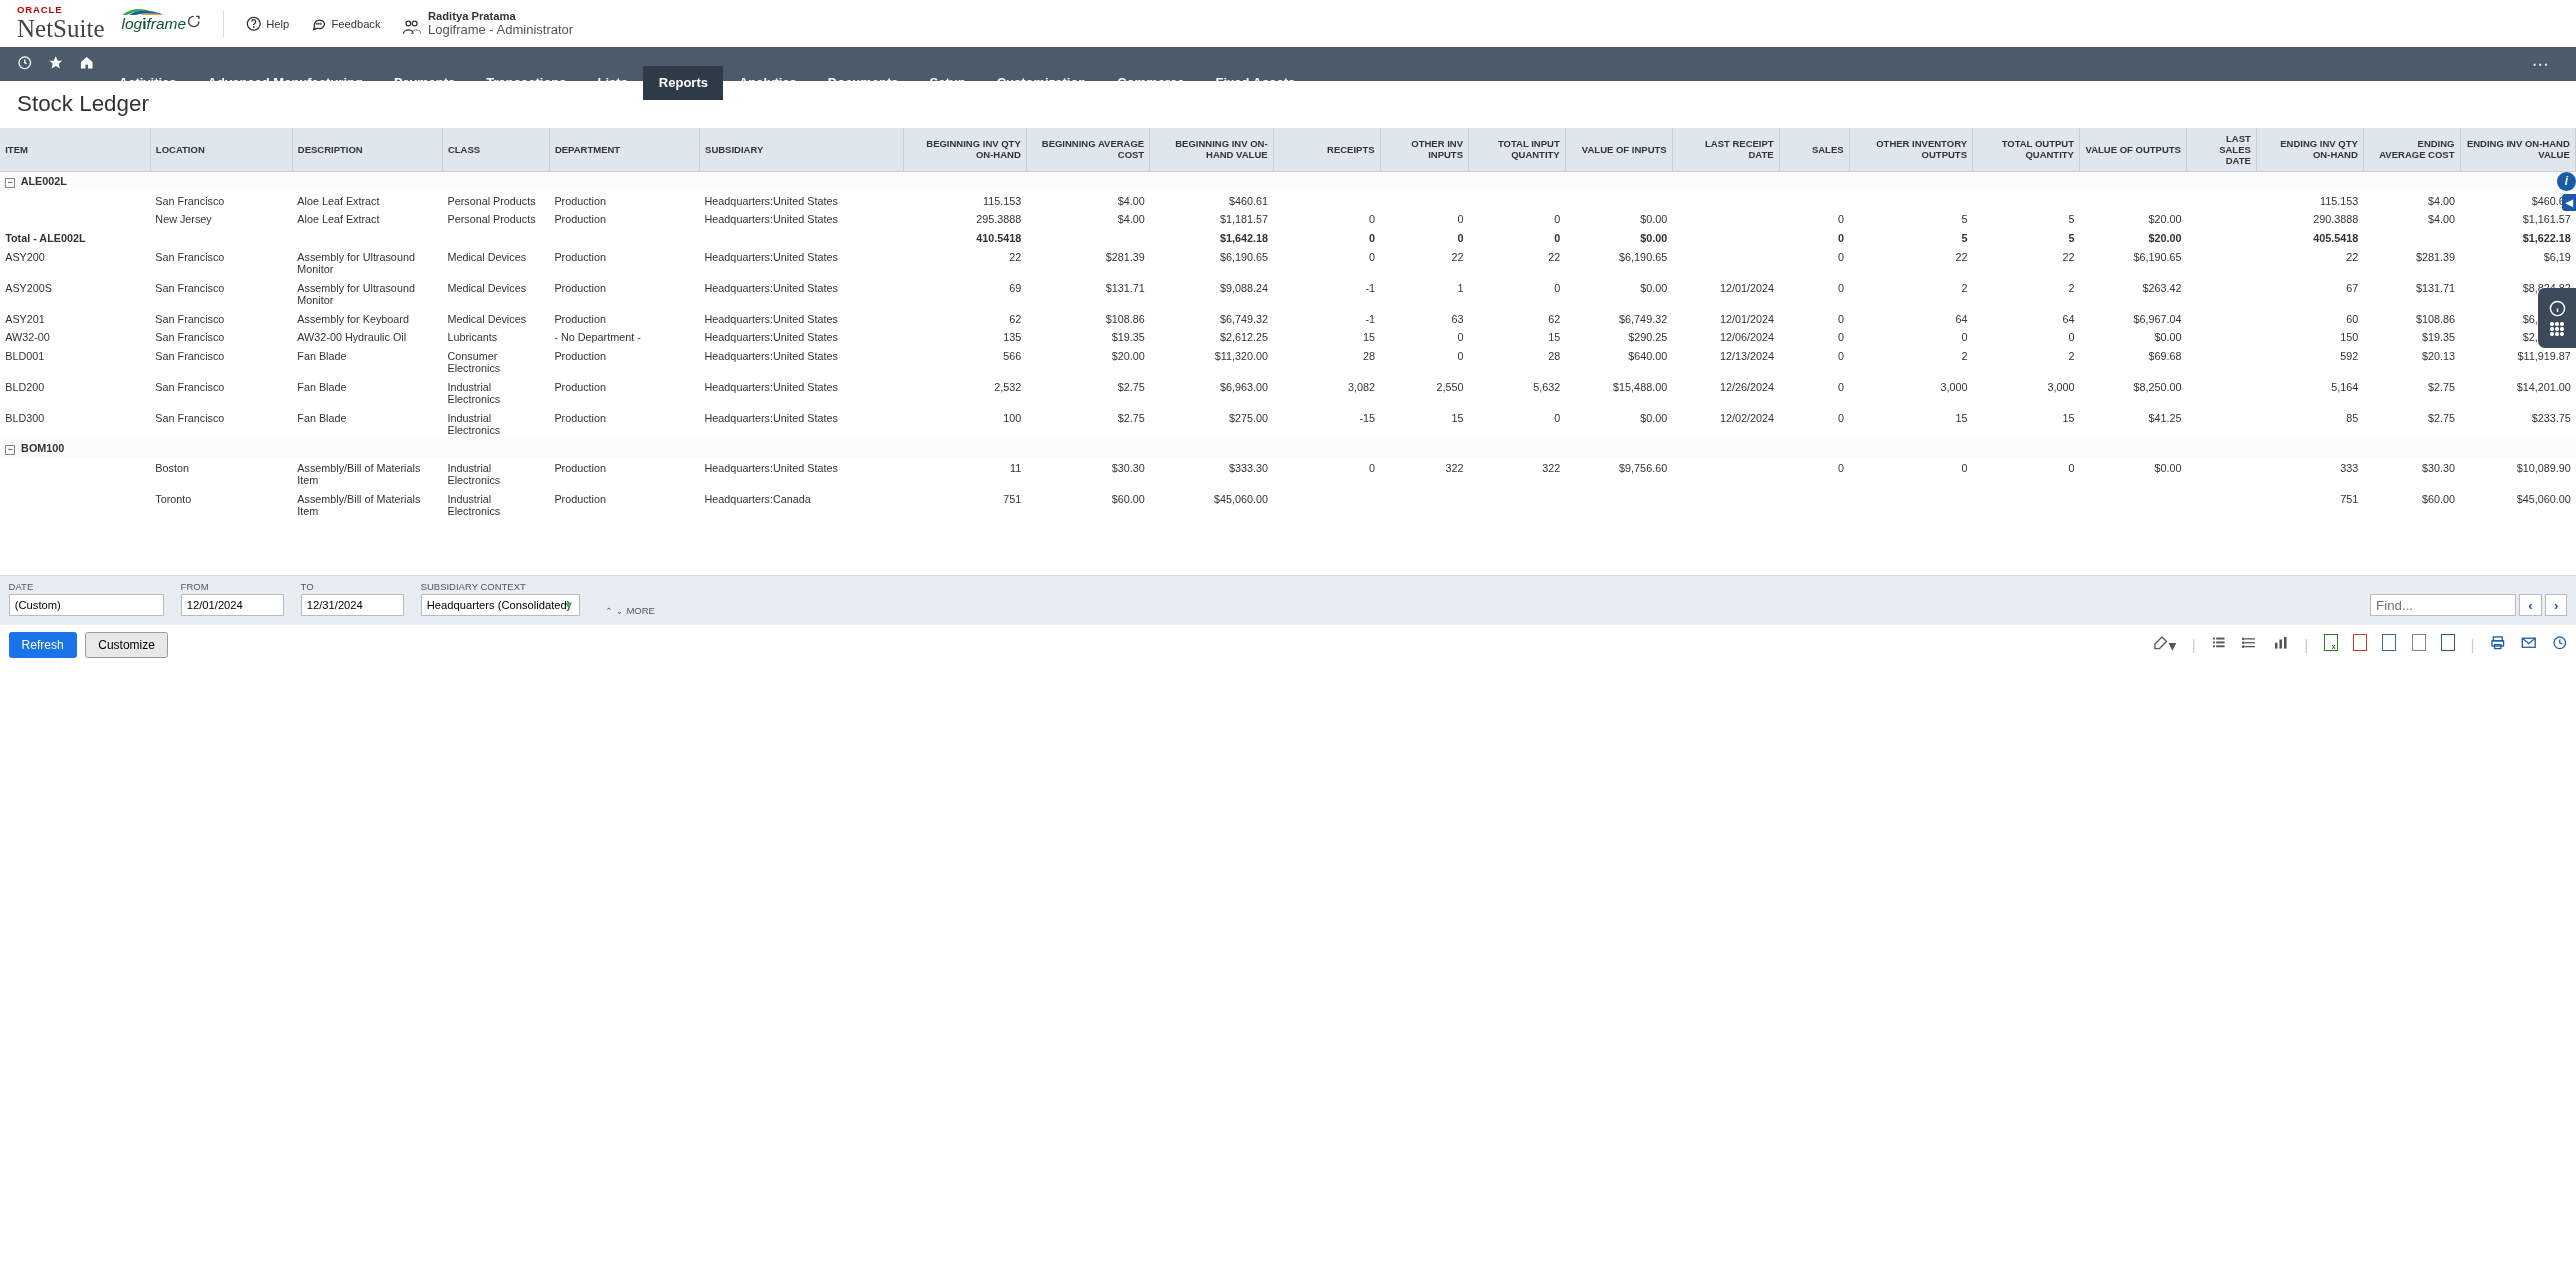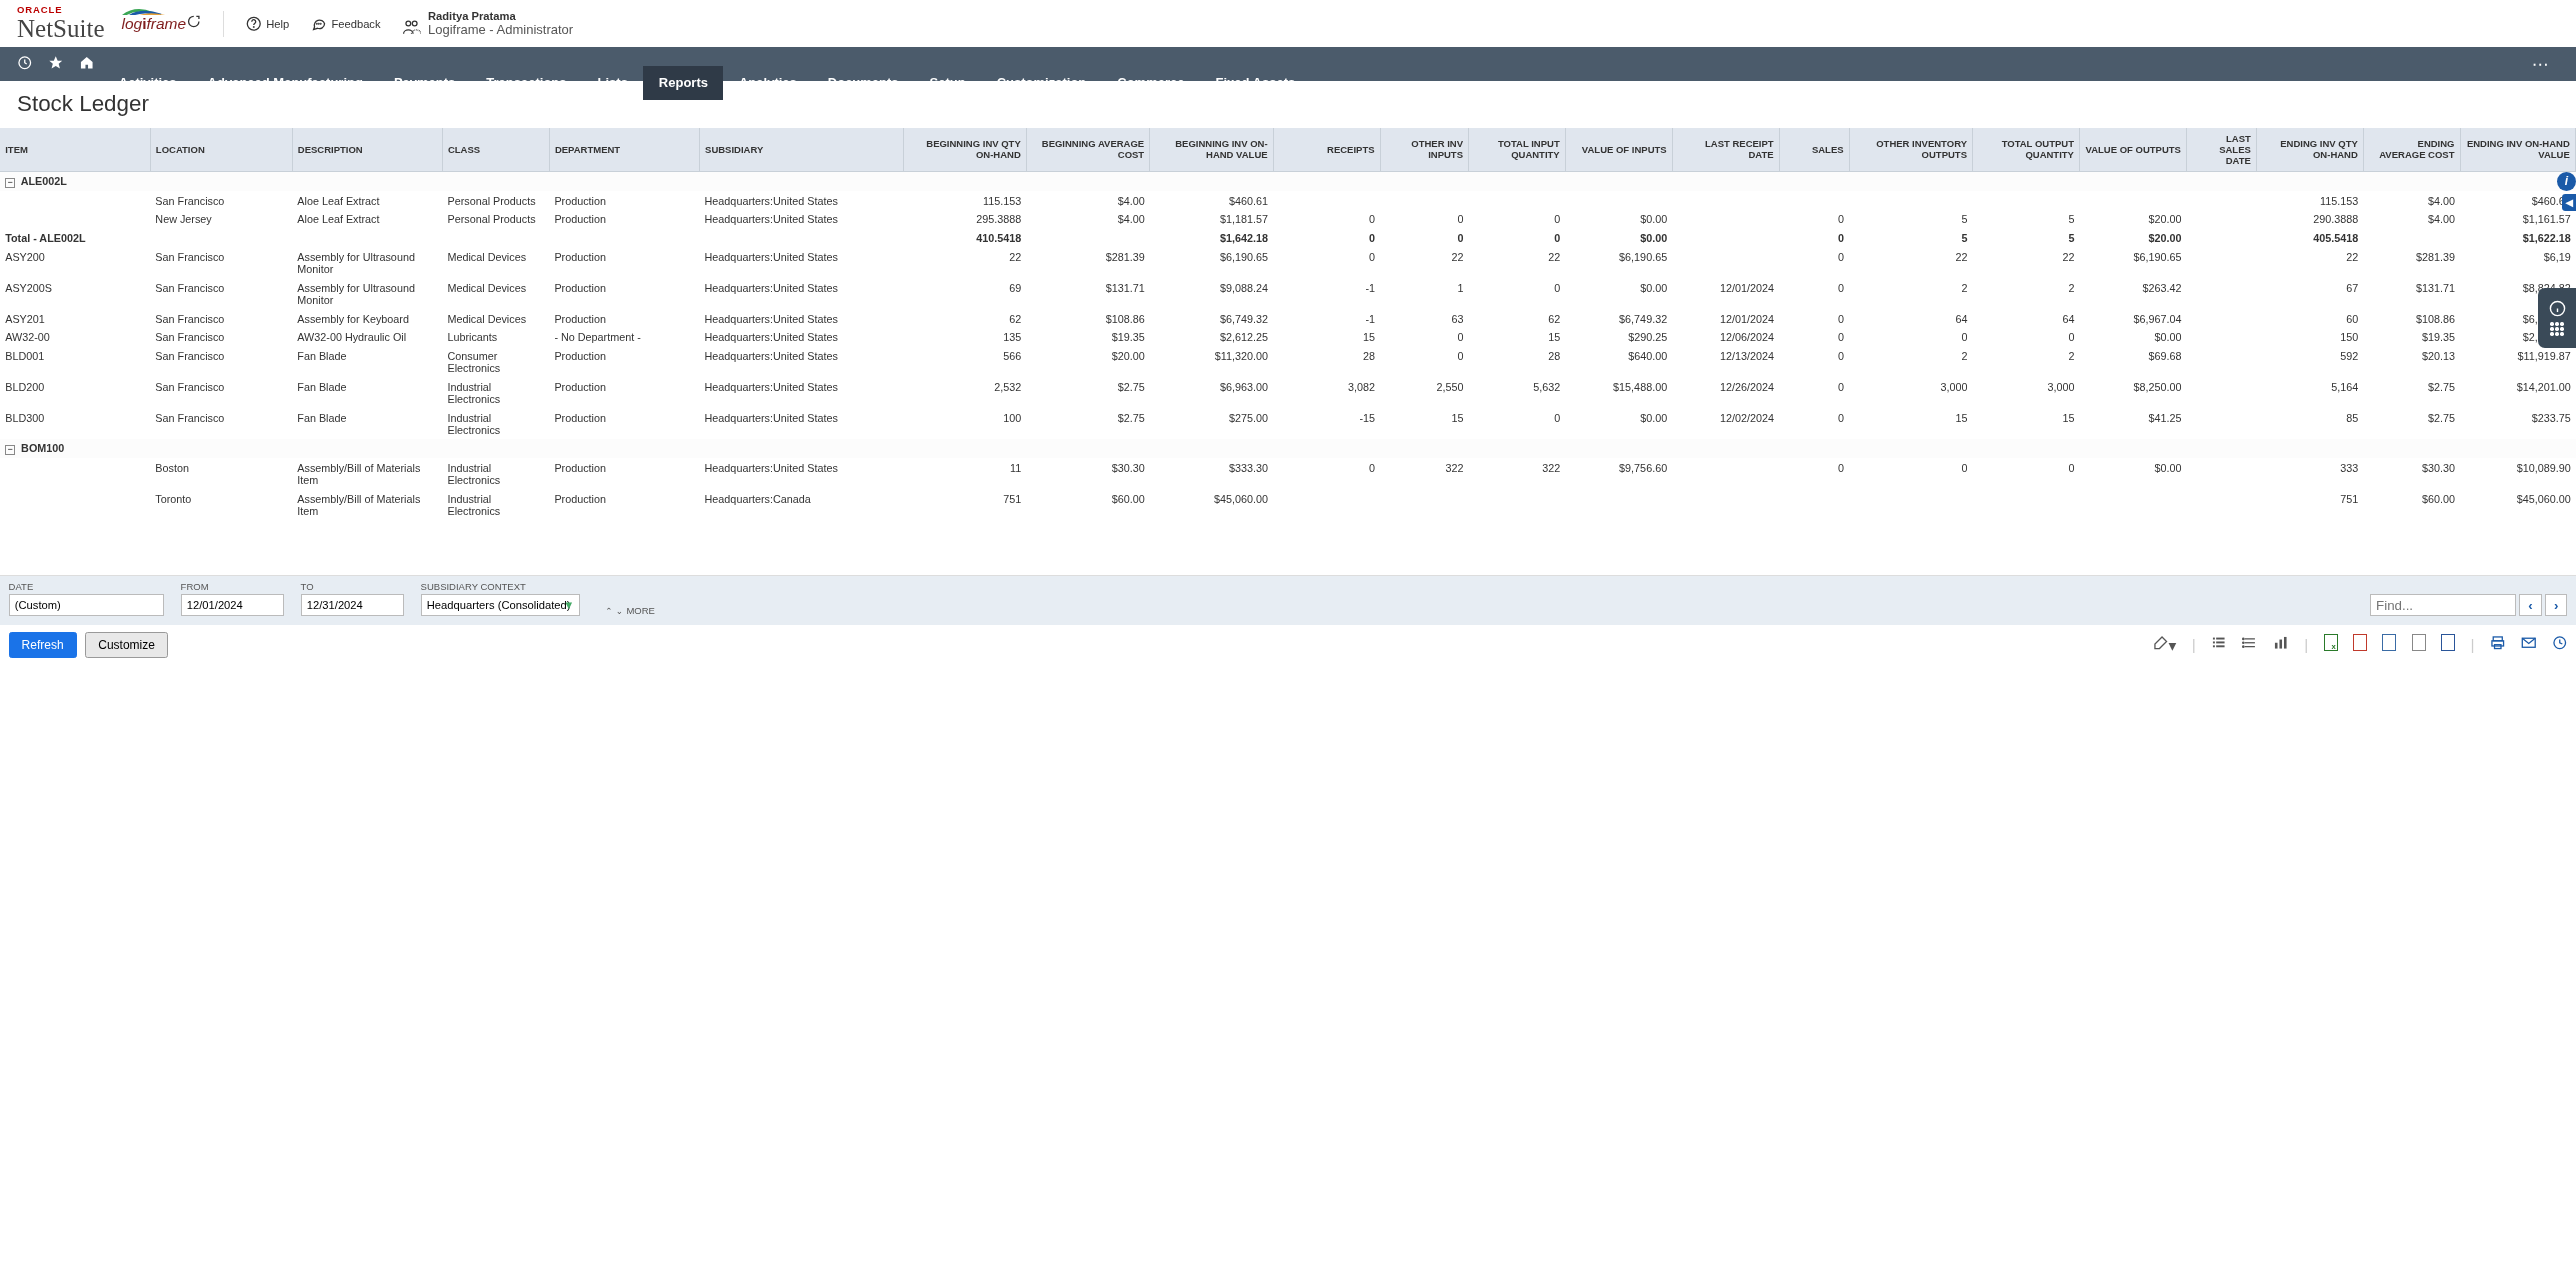--- a/index.html
+++ b/index.html
@@ -2,21 +2,21 @@
 <html style="font-size:13.8px"><head>
 <meta charset="utf-8">
 <style>
   * { box-sizing: border-box; }
   body { margin:0; font-family: Arial, sans-serif; font-size:11.2px; color:#333; background:#fff; }
   
   .topbar { display:flex; align-items:center; padding:6.9px 17px; height:47px; }
   .logo-block { display:flex; align-items:center; gap:17px; }
   .oracle-logo { font-size:9.5px; letter-spacing:0.9px; color:#b00; font-weight:bold; }
   .netsuite-logo { font-family:Georgia,serif; font-size:25px; color:#444; }
-  .logiframe-logo { font-size:15.5px; color:#7f1d1d; font-style:italic; position:relative; }
+  .logiframe-logo { font-size:15.5px; color:#14532d; font-style:italic; position:relative; }
   .logiframe-swoosh { position:absolute; top:-10.3px; left:0; width:52px; height:10.3px; overflow:hidden;}
   .search-wrap { flex:1; margin:0 34px; }
   .search-input { width:482px; height:31px; border:0.9px solid #bbb; border-radius:2.6px; padding:0 34px 0 8.6px; font-size:12px; }
   .search-btn { margin-left:-33px; border:none; background:none; font-size:13.8px; cursor:pointer; }
   .top-right { display:flex; align-items:center; gap:21.5px; }
   .top-right-item { display:flex; align-items:center; gap:5.2px; cursor:pointer; }
   .divider-v { width:0.9px; height:26px; background:#ddd; }
   .user-block { display:flex; align-items:flex-end; gap:6.9px;}
   .user-name { font-weight:bold; }
   .user-role { font-size:13px; color:#555;}

